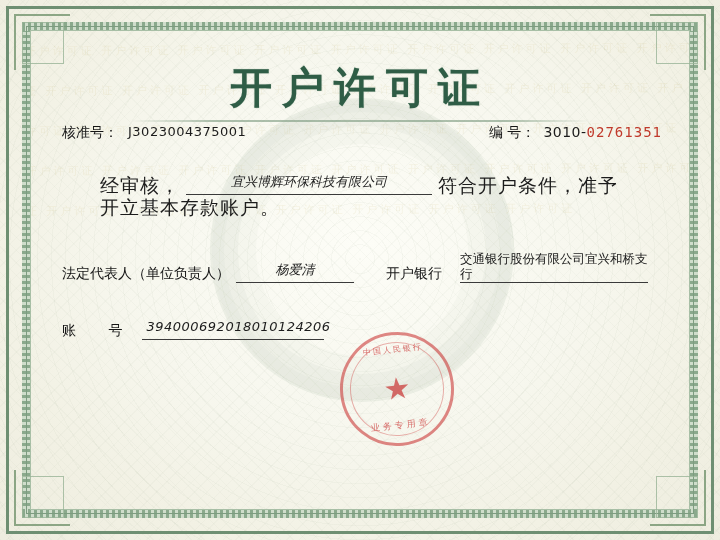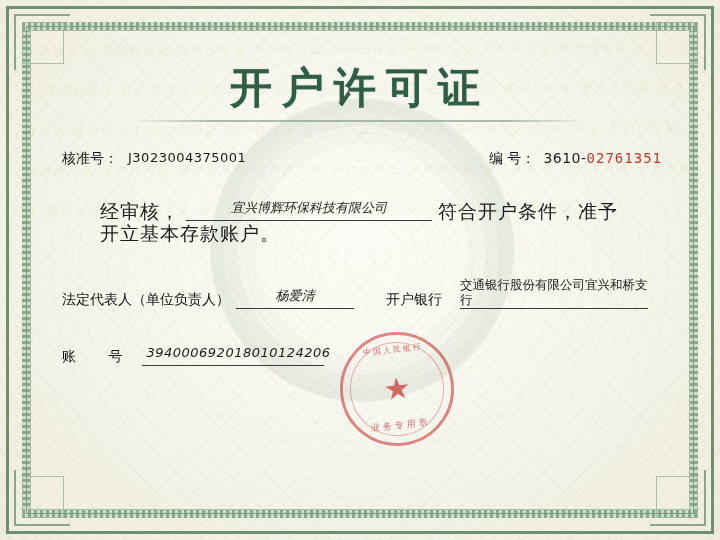--- a/index.html
+++ b/index.html
@@ -163,21 +163,20 @@
     color: #151515;
   }
   .value {
     font-family: "DejaVu Sans", sans-serif;
     font-size: 13px;
     color: #1b1b1b;
   }
 
   
   .line-approval {
-    margin-top: 26px;
     display: flex;
     align-items: center;
     padding: 0 18px 0 22px;
   }
   .approval-no { margin-left: 10px; letter-spacing: 0.5px; font-size: 13px; }
   .spacer { flex: 1; }
   .serial-label { font-size: 14px; }
   .serial-prefix { margin-left: 8px; font-size: 14px; letter-spacing: 0.5px; }
   .serial-red {
     color: #c0392b;
@@ -328,21 +327,21 @@
   <div class="content">
 
     <div class="doc-title">开户许可证</div>
     <div class="title-underline"></div>
 
     <div class="row line-approval">
       <span class="label">核准号：</span>
       <span class="value approval-no">J3023004375001</span>
       <span class="spacer"></span>
       <span class="label serial-label">编 号：</span>
-      <span class="value serial-prefix">3610-</span>
+      <span class="value serial-prefix">3010-</span>
       <span class="serial-red">02761351</span>
     </div>
 
     <div class="row line-body1">
       <span class="big">经审核，</span>
       <span class="fill fill-company">宜兴博辉环保科技有限公司</span>
       <span class="big">符合开户条件，准予</span>
     </div>
 
     <div class="line-body2">

